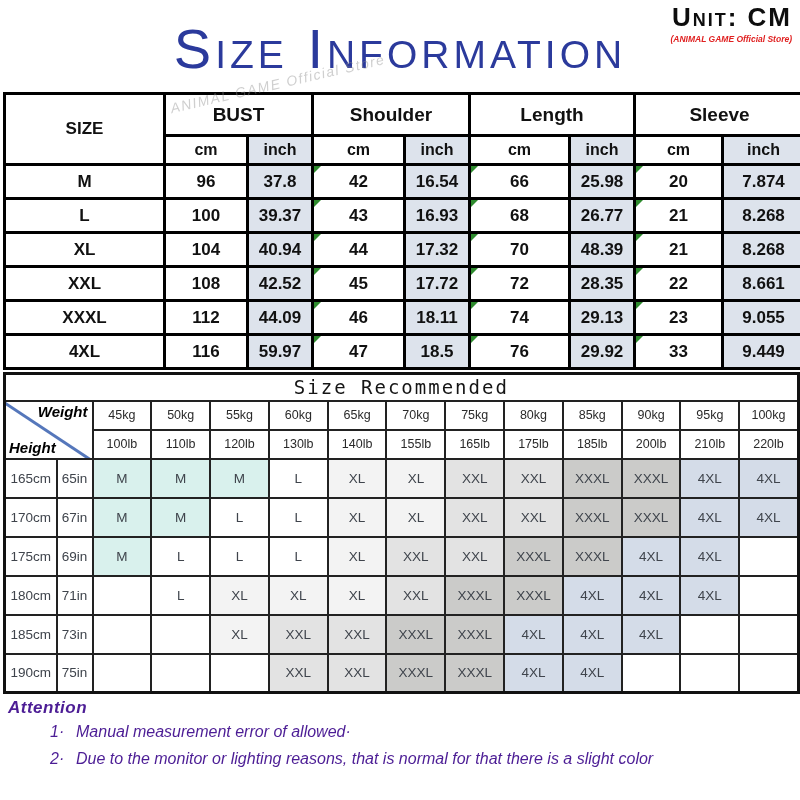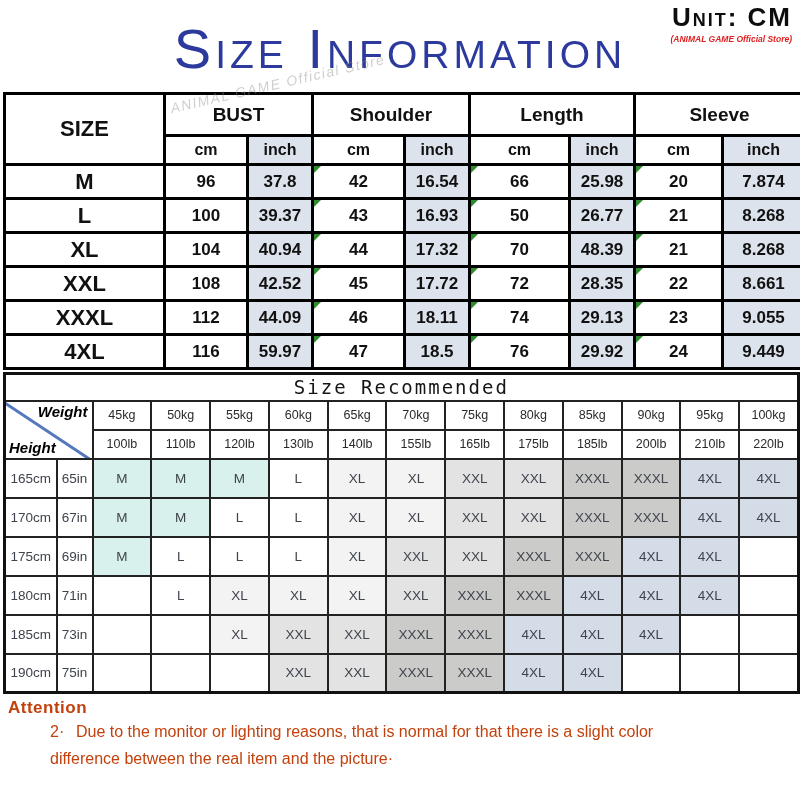--- a/index.html
+++ b/index.html
@@ -27,21 +27,21 @@
   table{border-collapse:collapse; table-layout:fixed; width:794px; margin:0 3px;}
 
   
   #size-table{border:3px solid #000;}
   #size-table th, #size-table td{border:3px solid #000; text-align:center; padding:0; position:relative; background:#fff;}
   #size-table .group-row{height:42px; font-size:19px;}
   #size-table .unit-row{height:29px; font-size:16px;}
   #size-table tbody tr{height:34px; font-size:17px;}
   #size-table th{font-weight:700;}
   #size-table td{font-weight:700;}
-  #size-table .size-label{font-size:22px;}
+  #size-table .size-label{font-size:17px;}
   #size-table .inch-col{background:var(--inch-bg);}
   .note-tl::after{content:''; position:absolute; top:0; left:0;
     border-top:7px solid var(--tri-green); border-right:7px solid transparent;}
 
   
   #recommend-table{border:3px solid #111; margin-top:2px;}
   #recommend-table td{border:2px solid #222; text-align:center; padding:0; background:#fff;}
   .rec-title-row{height:27px;}
   .rec-title{font-family:"DejaVu Sans Mono", monospace; font-size:19px; letter-spacing:2px; color:#151515;}
   .kg-row, .lb-row{height:29px;}
@@ -57,21 +57,21 @@
   .sz-4xl{background:var(--size-4xl) !important;}
   .sz-empty{background:#fff !important;}
 
   .corner{position:relative; overflow:hidden;}
   .corner .diag-line{position:absolute; top:0; left:0; width:106px; height:3px;
     background:var(--diag-blue); transform-origin:0 0; transform:rotate(33.5deg);}
   .corner .w{position:absolute; top:1px; right:4px; font-style:italic; font-size:15px; font-weight:600; color:#000;margin-left:12px;}
   .corner .h{position:absolute; bottom:2px; left:3px; font-style:italic; font-size:15px; font-weight:600; color:#000;}
 
   
-  .attention{margin:4px 8px 0; color:#c2410c;}
+  .attention{margin:4px 8px 0; font-style:italic; color:#4c1d95;}
   .attention-title{font-size:17px; font-weight:600; letter-spacing:.5px;}
   .att-line{padding-left:42px; font-size:16px; line-height:27px;}
   .att-num{display:inline-block; min-width:26px;}
   .att-num:empty{display:none;}
 </style>
 </head>
 <body>
 
 <div class="page">
 
@@ -127,21 +127,21 @@
           <td class="inch-col">25.98</td>
           <td class="note-tl">20</td>
           <td class="inch-col">7.874</td>
         </tr>
         <tr>
           <td class="size-label">L</td>
           <td>100</td>
           <td class="inch-col">39.37</td>
           <td class="note-tl">43</td>
           <td class="inch-col">16.93</td>
-          <td class="note-tl">50</td>
+          <td class="note-tl">68</td>
           <td class="inch-col">26.77</td>
           <td class="note-tl">21</td>
           <td class="inch-col">8.268</td>
         </tr>
         <tr>
           <td class="size-label">XL</td>
           <td>104</td>
           <td class="inch-col">40.94</td>
           <td class="note-tl">44</td>
           <td class="inch-col">17.32</td>
@@ -173,21 +173,21 @@
           <td class="inch-col">9.055</td>
         </tr>
         <tr>
           <td class="size-label">4XL</td>
           <td>116</td>
           <td class="inch-col">59.97</td>
           <td class="note-tl">47</td>
           <td class="inch-col">18.5</td>
           <td class="note-tl">76</td>
           <td class="inch-col">29.92</td>
-          <td class="note-tl">24</td>
+          <td class="note-tl">33</td>
           <td class="inch-col">9.449</td>
         </tr>
       </tbody>
     </table>
 
   <table id="recommend-table">
     <colgroup>
       <col style="width:52px">
         <col style="width:36px">
       <col span="12" style="width:58.8px">
@@ -324,18 +324,18 @@
           <td class="sz-empty"></td>
           <td class="sz-empty"></td>
           <td class="sz-empty"></td>
         </tr>
       </tbody>
     </table>
 
   <div class="attention">
     <div class="attention-title">Attention</div>
     <div id="attention-list">
+        <div class="att-line"><span class="att-num">1·</span><span class="att-text">Manual measurement error of allowed·</span></div>
         <div class="att-line"><span class="att-num">2·</span><span class="att-text">Due to the monitor or lighting reasons, that is normal for that there is a slight color</span></div>
-        <div class="att-line"><span class="att-text">difference between the real item and the picture·</span></div>
       </div>
   </div>
 
 </div>
 
 </body></html>

